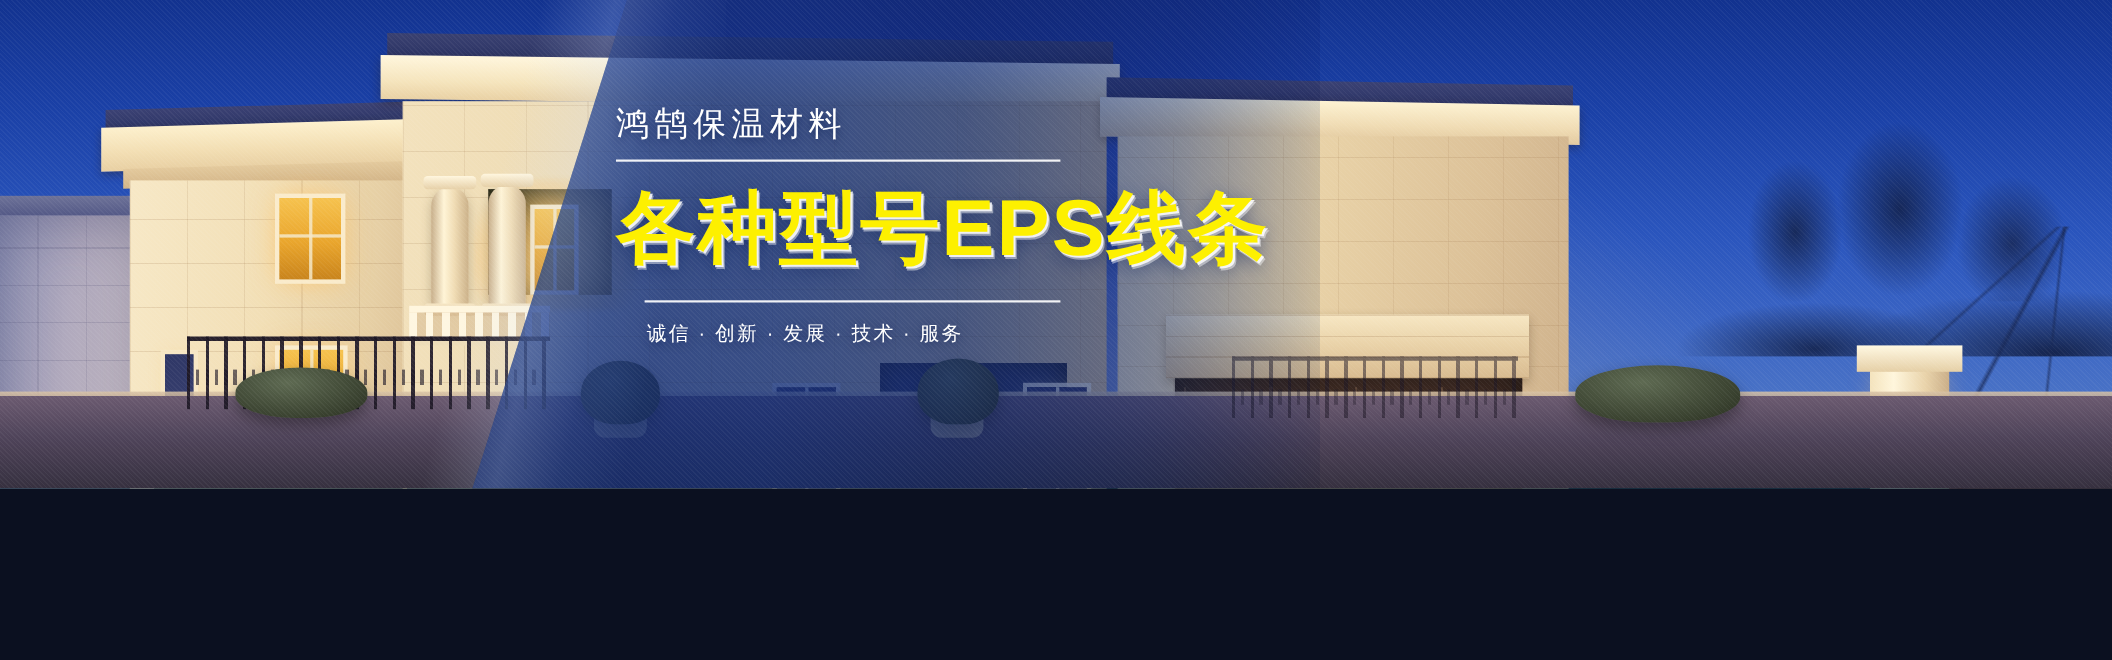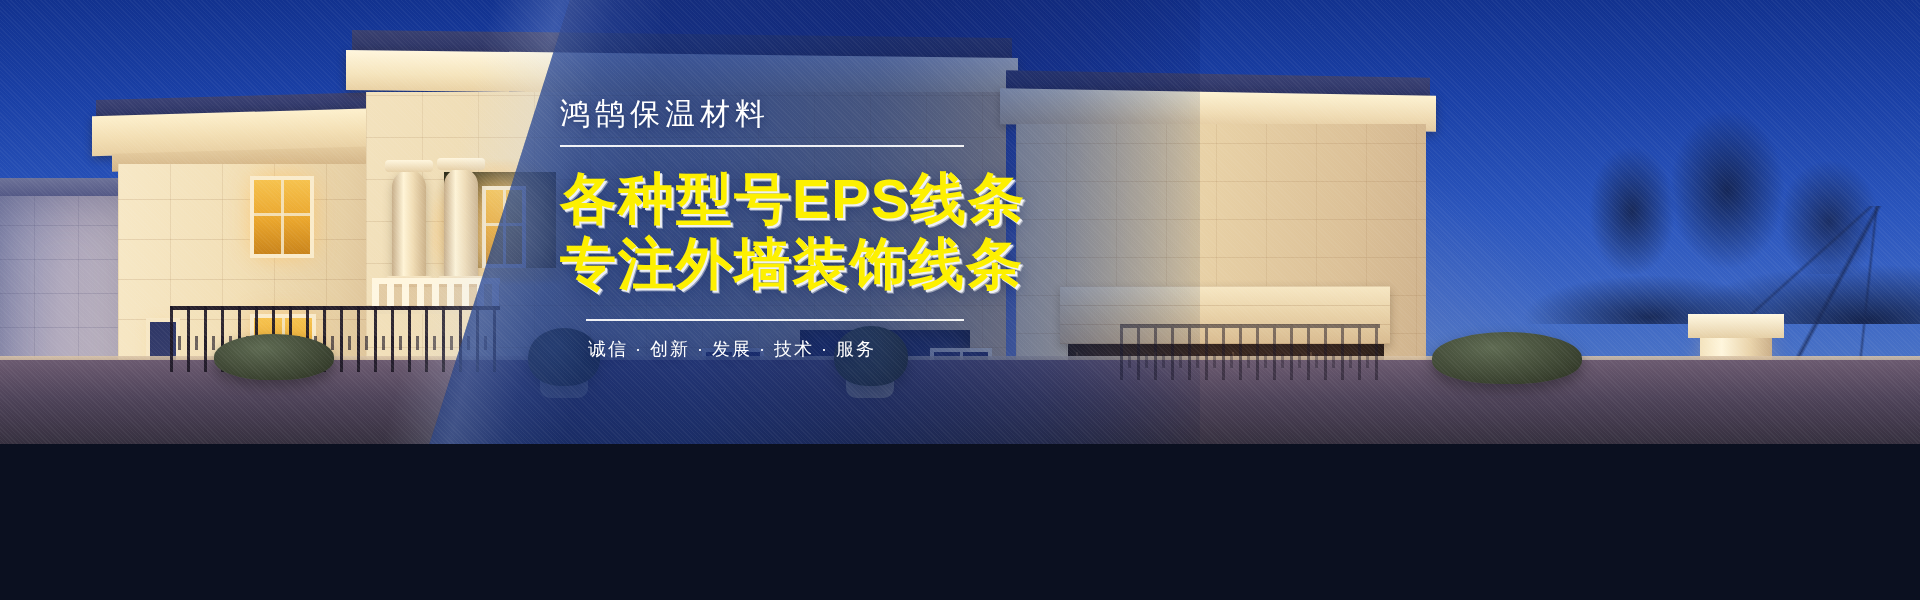--- a/index.html
+++ b/index.html
@@ -546,21 +546,21 @@
     white-space: nowrap;
   }
   .rule-top {
     margin-top: 13px;
     width: 404px;
     height: 2px;
     background: rgba(255,255,255,0.92);
   }
   .headline {
     margin-top: 20px;
-    font-size: 56px;
+    font-size: 72px;
     font-weight: bold;
     letter-spacing: 2px;
     line-height: 1.16;
     color: #fdf000;
     white-space: nowrap;
     text-shadow:
       2px 2px 0 rgba(255,255,255,0.85),
       3px 3px 0 rgba(255,255,255,0.45),
       0 4px 16px rgba(10,30,90,0.55);
   }
@@ -673,19 +673,18 @@
   <div class="overlay-panel"></div>
   <div class="overlay-panel-2"></div>
   <div class="overlay-edge-glow"></div>
   <div class="halftone"></div>
 
   <div class="copy">
     <div class="brand">鸿鹄保温材料</div>
     <div class="rule-top"></div>
     <div class="headline">
       <span class="l1">各种型号EPS线条</span>
-      <span class="l2">专注外墙装饰线条</span>
     </div>
     <div class="rule-bottom"></div>
     <div class="tagline">诚信 · 创新 · 发展 · 技术 · 服务</div>
   </div>
 
 </div>
 
 </body></html>

